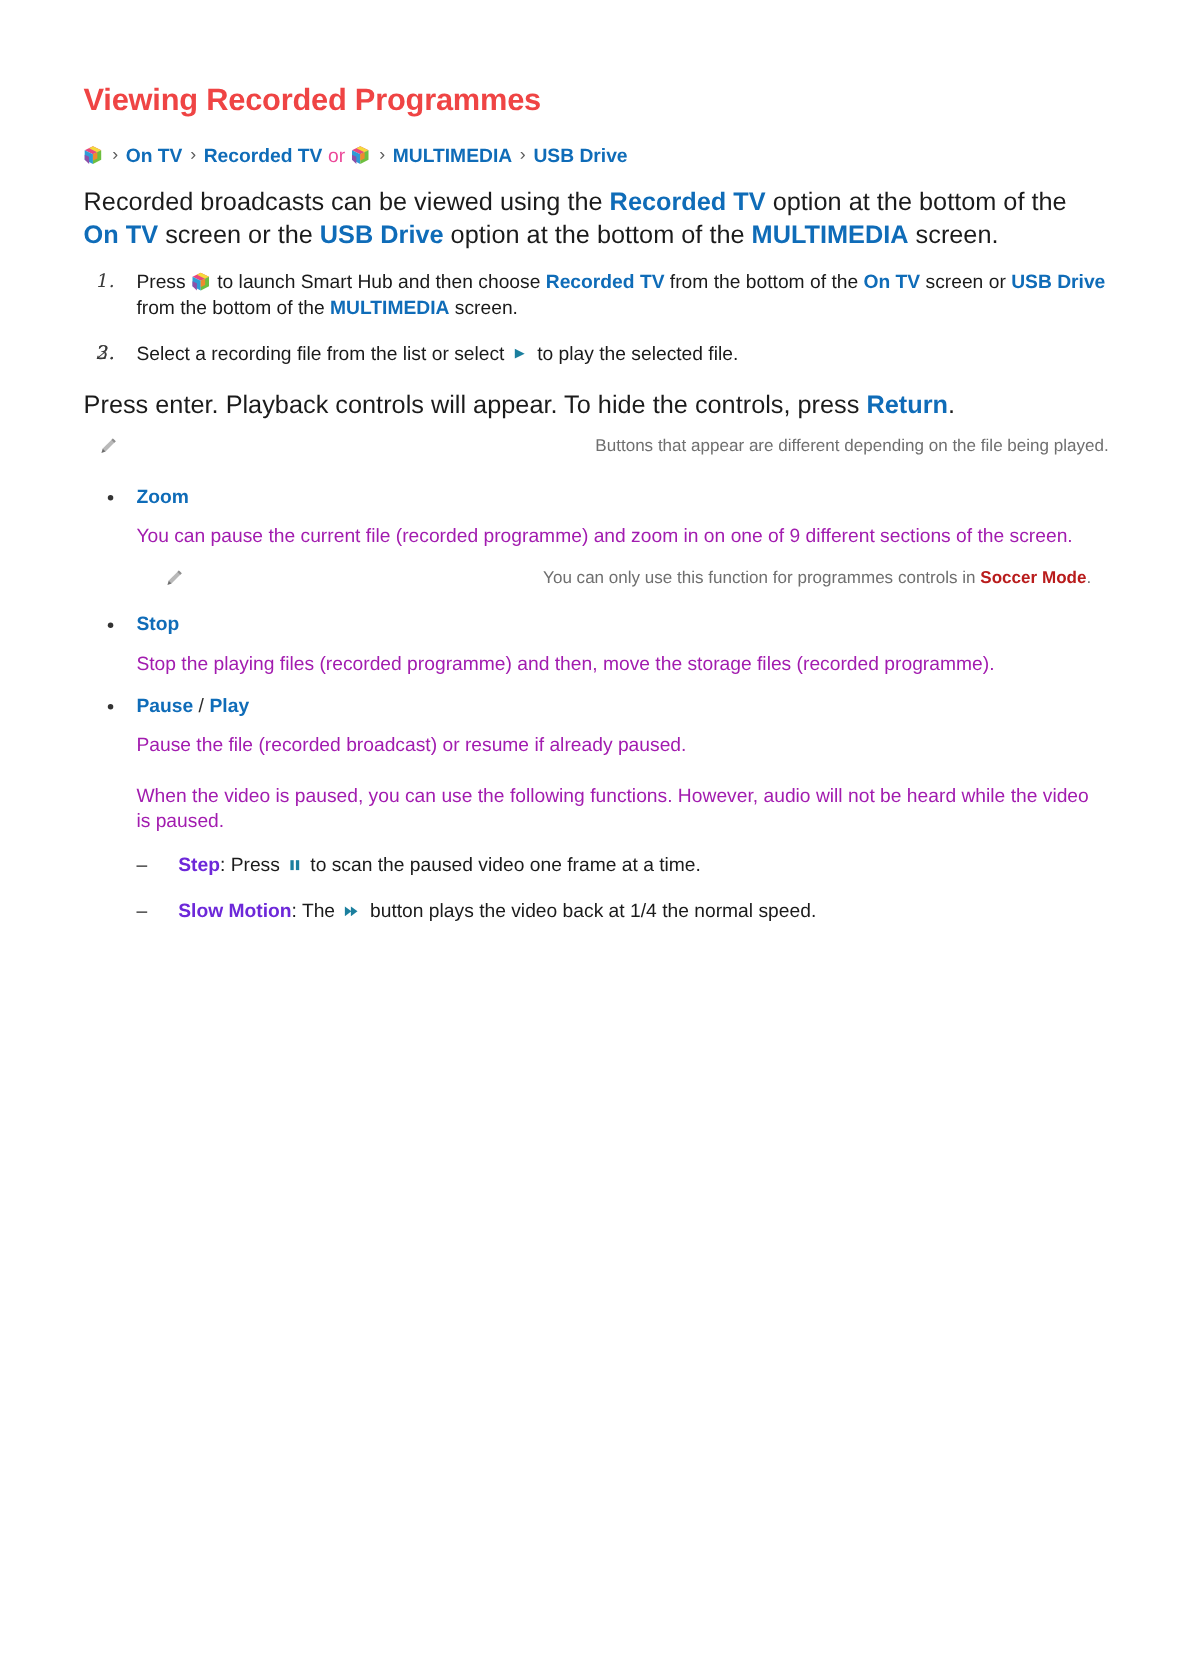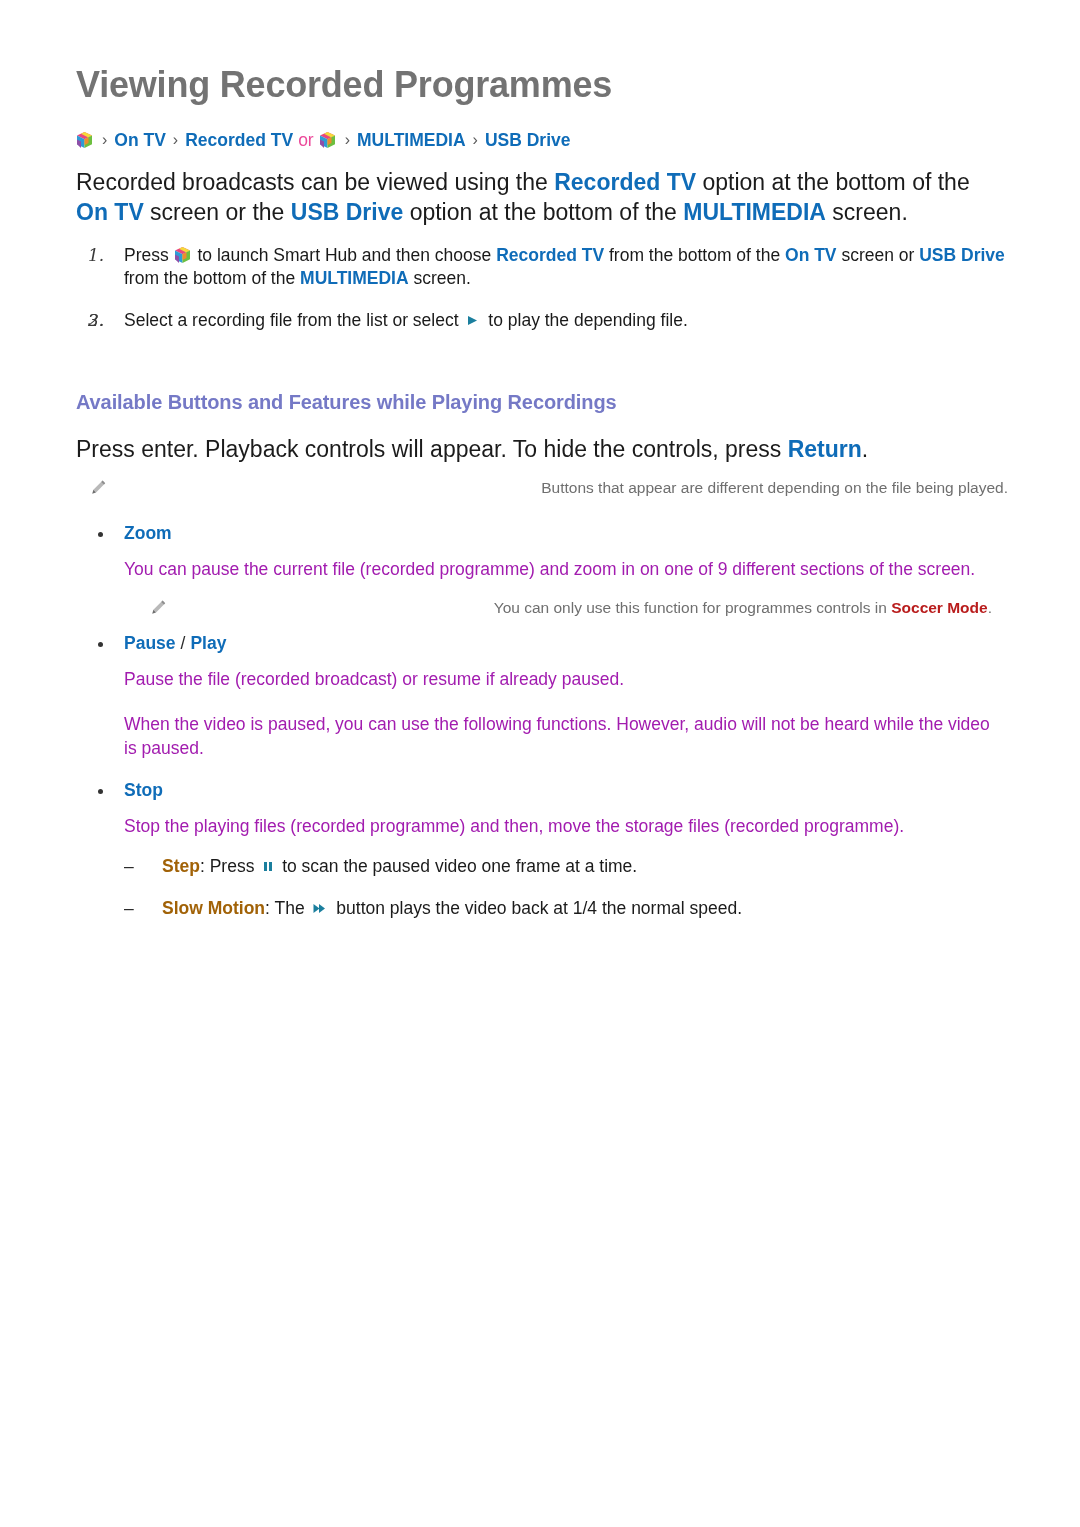--- a/index.html
+++ b/index.html
@@ -17,44 +17,44 @@
   .page {
     position: relative;
     width: 1080px;
     height: 1527px;
     box-sizing: border-box;
     padding: 60px 72px 0 76px;
   }
 
   
   h1.doc-title {
-    font-size: 36px;
+    font-size: 28px;
     font-weight: bold;
-    color: #737373;
-    margin: 4px 0 22px 0;
+    color: #ef4444;
+    margin: 15px 0 22px 0;
     letter-spacing: -0.2px;
   }
   h2.section-title {
     font-size: 20px;
     font-weight: bold;
     color: #7579c6;
     margin: 58px 0 20px 0;
     letter-spacing: -0.1px;
   }
 
   
   p.body-text {
     font-size: 23px;
     line-height: 1.33;
     margin: 0 0 10px 0;
     color: #1b1b1b;
   }
   .lnk        { color: #0f6cb8; font-weight: bold; }
   .lnk-dark   { color: #b91c1c; font-weight: bold; }
-  .bold       { font-weight: bold; color: #a16207; }
+  .bold       { font-weight: bold; color: #6d28d9; }
 
   
   .breadcrumb {
     font-size: 17.5px;
     font-weight: bold;
     color: #0f6cb8;
     margin: 0 0 14px 0;
     line-height: 1.4;
     display: flex;
     align-items: center;
@@ -249,25 +249,24 @@
             <polygon points="1,8.6 5,10.6 5,17 1,13.2" fill="#8e4fa8"></polygon>
             <polygon points="8.5,8.2 12.5,6.3 12.5,12 8.5,14" fill="#f08a2e"></polygon>
           </svg></span><span> to launch Smart Hub and then choose </span><span class="lnk">Recorded TV</span><span> from the bottom of the </span><span class="lnk">On TV</span><span> screen or </span><span class="lnk">USB Drive</span><span> from the bottom of the </span><span class="lnk">MULTIMEDIA</span><span> screen.</span>
     </li>
     <li>
       <span class="num">2.</span>
     </li>
     <li>
       <span class="num">3.</span><span>Select a recording file from the list or select </span><span class="glyph"><svg width="14" height="13" viewBox="0 0 14 13" xmlns="http://www.w3.org/2000/svg">
             <polygon points="2,2 11,6.5 2,11" fill="#1b7f9e"></polygon>
-          </svg></span><span> to play the depending file.</span>
+          </svg></span><span> to play the selected file.</span>
     </li>
   </ol>
 
-  <h2 class="section-title">Available Buttons and Features while Playing Recordings</h2>
 
   <p class="body-text"><span>Press enter. Playback controls will appear. To hide the controls, press </span><span class="lnk">Return</span><span>.</span></p>
 
   <div class="note">
     <span class="pencil">
       <svg width="17" height="17" viewBox="0 0 17 17" xmlns="http://www.w3.org/2000/svg">
         <polygon points="12.6,1.6 15.2,4.2 6.0,13.4 3.4,10.8" fill="#b9b9b9"></polygon>
         <polygon points="12.6,1.6 15.2,4.2 13.9,5.5 11.3,2.9" fill="#8f8f8f"></polygon>
         <polygon points="3.4,10.8 6.0,13.4 2.2,14.8" fill="#6e6e6e"></polygon>
       </svg>
@@ -287,36 +286,36 @@
         <span class="pencil">
           <svg width="17" height="17" viewBox="0 0 17 17" xmlns="http://www.w3.org/2000/svg">
             <polygon points="12.6,1.6 15.2,4.2 6.0,13.4 3.4,10.8" fill="#b9b9b9"></polygon>
             <polygon points="12.6,1.6 15.2,4.2 13.9,5.5 11.3,2.9" fill="#8f8f8f"></polygon>
             <polygon points="3.4,10.8 6.0,13.4 2.2,14.8" fill="#6e6e6e"></polygon>
           </svg>
         </span><span>You can only use this function for programmes controls in </span><span class="lnk-dark">Soccer Mode</span><span>.</span>
       </div>
     </li>
 
+    <li style="margin-top:20px;">
+      <div class="feat-head">
+        <span class="dot"></span>
+        <span>Stop</span>
+      </div>
+      <div class="feat-body">Stop the playing files (recorded programme) and then, move the storage files (recorded programme).</div>
+    </li>
+
     <li style="margin-top:14px;">
       <div class="feat-head">
         <span class="dot"></span>
         <span>Pause</span><span class="slash">/</span><span>Play</span>
       </div>
       <div class="feat-body">Pause the file (recorded broadcast) or resume if already paused.</div>
       <div class="feat-body" style="margin-top:22px;">When the video is paused, you can use the following functions. However, audio will not be heard while the video is paused.</div>
     </li>
-
-    <li style="margin-top:20px;">
-      <div class="feat-head">
-        <span class="dot"></span>
-        <span>Stop</span>
-      </div>
-      <div class="feat-body">Stop the playing files (recorded programme) and then, move the storage files (recorded programme).</div>
-    </li>
   </ul>
 
   <ul class="dash-list">
     <li>
       <span class="dash">–</span><span class="bold">Step</span><span>: Press </span><span class="glyph"><svg width="12" height="13" viewBox="0 0 12 13" xmlns="http://www.w3.org/2000/svg">
             <rect x="2" y="2" width="3" height="9" fill="#1b7f9e"></rect>
             <rect x="7" y="2" width="3" height="9" fill="#1b7f9e"></rect>
           </svg></span><span> to scan the paused video one frame at a time.</span>
     </li>
     <li>

